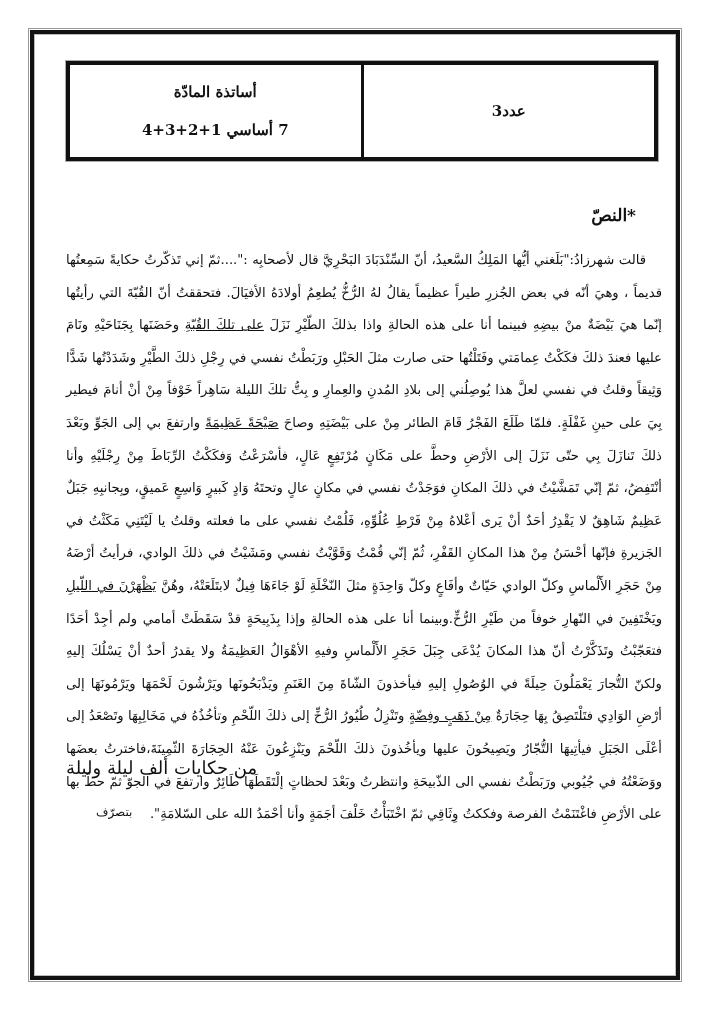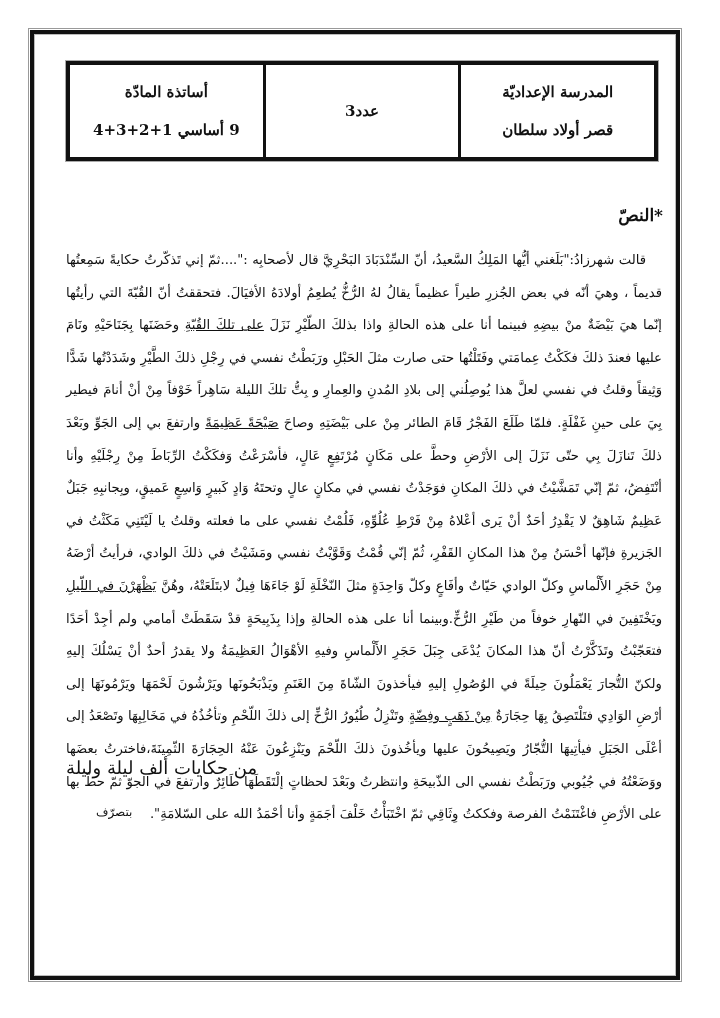--- a/index.html
+++ b/index.html
@@ -16,21 +16,21 @@
     outline: 1px solid #aaa;
   }
   .header-cell {
     flex: 1; border-left: 3px solid #111; display: flex; flex-direction: column;
     align-items: center; justify-content: space-around; padding: 8px 0;
     direction: rtl;
   }
   .header-cell:last-child { border-left: none; }
   .header-cell span { font-size: 15px; font-weight: bold; }
   .section-title {
-    position: absolute; right: 57px; top: 205px; font-size: 17px; font-weight: bold; direction: rtl;
+    position: absolute; right: 84px; top: 205px; font-size: 17px; font-weight: bold; direction: rtl;
   }
   .body-text {
     position: absolute; left: 66px; top: 244px; width: 596px;
     direction: rtl; text-align: justify; text-align-last: right;
     font-size: 13.2px; line-height: 32.6px;
   }
   .body-text p { margin: 0; text-indent: 16px; }
   .body-text u { }
   .source {
     position: absolute; left: 66px; top: 757px; font-size: 18px; direction: rtl;
@@ -39,29 +39,25 @@
     position: absolute; left: 96px; top: 805px; font-size: 12px; direction: rtl;
   }
 </style>
 </head>
 <body>
 
 <div class="outer-frame"></div>
 
 <div class="header-table">
   <div class="header-cell">
-    <span>المدرسة الإعداديّة</span>
-    <span>قصر أولاد سلطان</span>
-  </div>
-  <div class="header-cell">
     <span>عدد3</span>
   </div>
   <div class="header-cell">
     <span>أساتذة المادّة</span>
-    <span>9 أساسي 1+2+3+4</span>
+    <span>7 أساسي 1+2+3+4</span>
   </div>
 </div>
 
 <div class="section-title">*النصّ</div>
 
 <div class="body-text">
   <p><span>قالت شهرزادُ:"بَلَغني أيُّها المَلِكُ السَّعيدُ، أنّ السِّنْدَبَادَ البَحْرِيَّ قال لأصحابِه :"....ثمّ إني تَذكّرتُ حكايةً سَمِعتُها قديماً ، وهيَ أنّه في بعض الجُزرِ طيراً عظيماً يقالُ لهُ الرُّخُّ يُطعِمُ أولادَهُ الأفيَالَ. فتحققتُ أنّ القُبّةَ التي رأيتُها إنّما هيَ بَيْضَةٌ منْ بيضِهِ فبينما أنا على هذه الحالةِ واذا بذلكَ الطّيْرِ نَزَلَ </span><u>على تلكَ القُبّةِ</u><span> وحَضَنَها بِجَنَاحَيْهِ ونَامَ عليها فعندَ ذلكَ فكَكْتُ عِمامَتي وفَتَلْتُها حتى صارت مثلَ الحَبْلِ ورَبَطْتُ نفسي في رِجْلِ ذلكَ الطَّيْرِ وشَدَدْتُها شَدًّا وَثِيقاً وقلتُ في نفسي لعلَّ هذا يُوصِلُني إلى بلادِ المُدنِ والعِمارِ و بِتُّ تلكَ الليلة سَاهِراً خَوْفاً مِنْ أنْ أنامَ فيطير بِيَ على حينِ غَفْلَةٍ. فلمّا طَلَعَ الفَجْرُ قَامَ الطائر مِنْ على بَيْضَتِهِ وصاحَ </span><u>صَيْحَةً عَظِيمَةً</u><span> وارتفعَ بي إلى الجَوِّ وبَعْدَ ذلكَ تَنازَلَ بِي حتّى نَزَلَ إلى الأرْضِ وحطَّ على مَكَانٍ مُرْتَفِعٍ عَالٍ، فأسْرَعْتُ وَفكَكْتُ الرِّبَاطَ مِنْ رِجْلَيْهِ وأنا أنْتَفِضُ، ثمّ إنّي تَمَشَّيْتُ في ذلكَ المكانِ فوَجَدْتُ نفسي في مكانٍ عالٍ وتحتَهُ وَادٍ كَبيرٍ وَاسِعٍ عَميقٍ، وبِجانبِهِ جَبَلٌ عَظِيمٌ شَاهِقٌ لا يَقْدِرُ أحَدٌ أنْ يَرى أعْلاهُ مِنْ فَرْطِ عُلُوِّهِ، فَلُمْتُ نفسي على ما فعلته وقلتُ يا لَيْتَنِي مَكَثْتُ في الجَزيرةِ فإنّها أحْسَنُ مِنْ هذا المكانِ القَفْرِ، ثُمّ إنّي قُمْتُ وَقَوَّيْتُ نفسي ومَشَيْتُ في ذلكَ الوادي، فرأيتُ أرْضَهُ مِنْ حَجَرِ الأَلْماسِ وكلّ الوادي حَيّاتٌ وأفَاعٍ وكلّ وَاحِدَةٍ مثلَ النّخْلَةِ لَوْ جَاءَهَا فِيلٌ لابتَلَعَتْهُ، وهُنَّ </span><u>يَظْهَرْنَ في اللّيلِ</u><span> ويَخْتَفِينَ في النّهارِ خوفاً من طَيْرِ الرُّخِّ.وبينما أنا على هذه الحالةِ وإذا بِذَبِيحَةٍ قدْ سَقَطَتْ أمامي ولم أجِدْ أحَدًا فتعَجّبْتُ وتَذَكَّرْتُ أنّ هذا المكانَ يُدْعَى جِبَلَ حَجَرِ الأَلْماسِ وفيهِ الأهْوَالُ العَظِيمَةُ ولا يقدرُ أحدٌ أنْ يَسْلُكَ إليهِ ولكنّ التُّجارَ يَعْمَلُونَ حِيلَةً في الوُصُولِ إليهِ فيأخذونَ الشّاةَ مِنَ الغَنَمِ ويَذْبَحُونَها ويَرْشُونَ لَحْمَهَا ويَرْمُونَهَا إلى أرْضِ الوَادِي فتَلْتَصِقُ بِهَا حِجَارَةٌ </span><u>مِنْ ذَهَبٍ وفِضّةٍ</u><span> وتَنْزِلُ طُيُورُ الرُّخِّ إلى ذلكَ اللّحْمِ وتأخُذُهُ في مَخَالِبِهَا وتَصْعَدُ إلى أعْلَى الجَبَلِ فيأتِيهَا التُّجّارُ ويَصِيحُونَ عليها ويأخُذونَ ذلكَ اللّحْمَ ويَنْزِعُونَ عَنْهُ الحِجَارَةَ الثّمِينَةَ،فاخترتُ بعضَها ووَضَعْتُهُ في جُيُوبي ورَبَطْتُ نفسي الى الذّبيحَةِ وانتظرتُ وبَعْدَ لحظاتٍ إلْتَقَطَهَا طَائِرٌ وارتفعَ في الجوّ ثمّ حطّ بها على الأرْضِ فاغْتَنَمْتُ الفرصة وفككتُ وِثَاقِي ثمّ اخْتَبَأْتُ خَلْفَ أجَمَةٍ وأنا أحْمَدُ الله على السّلامَةِ".</span></p>
 </div>
 
 <div class="source">من  حكايات ألف ليلة وليلة</div>

